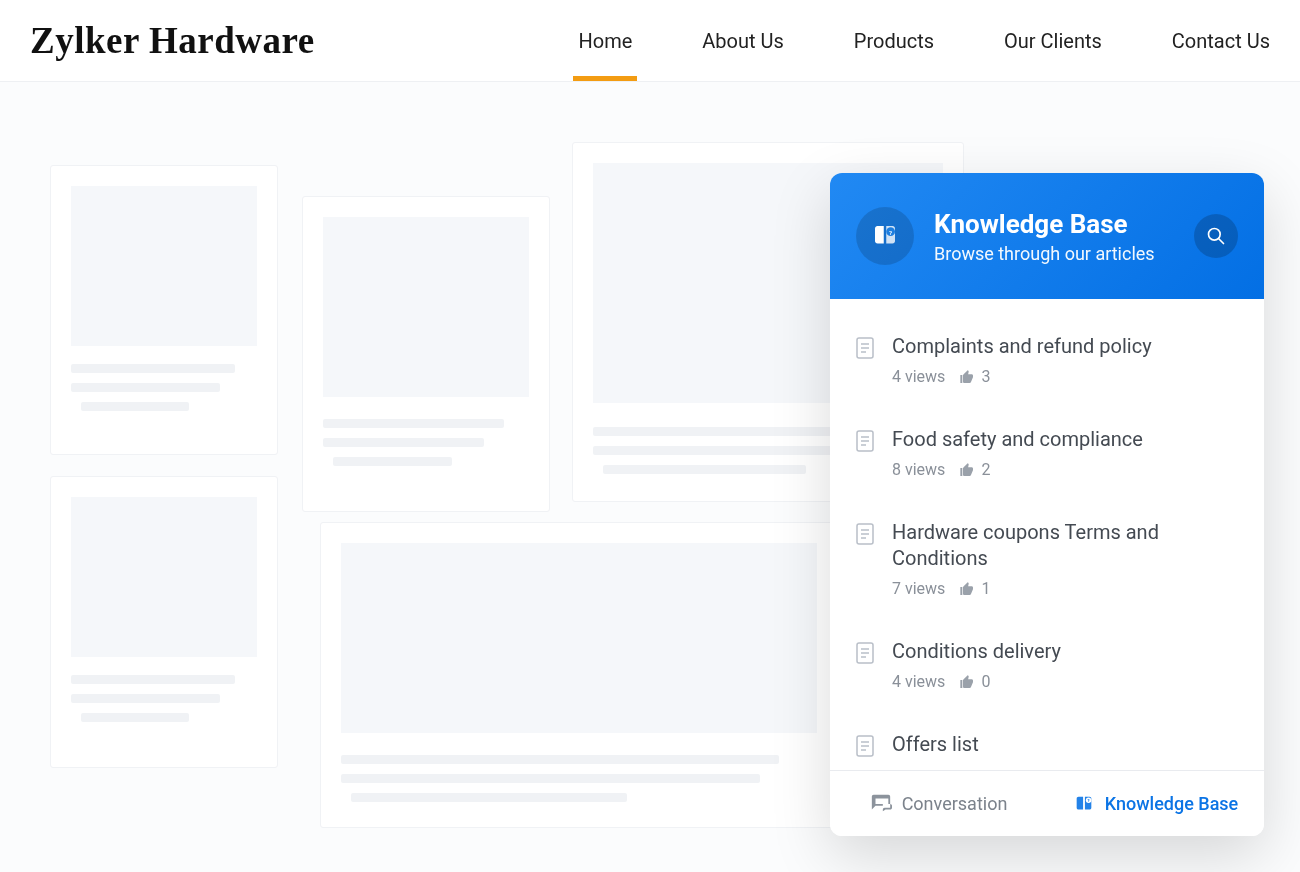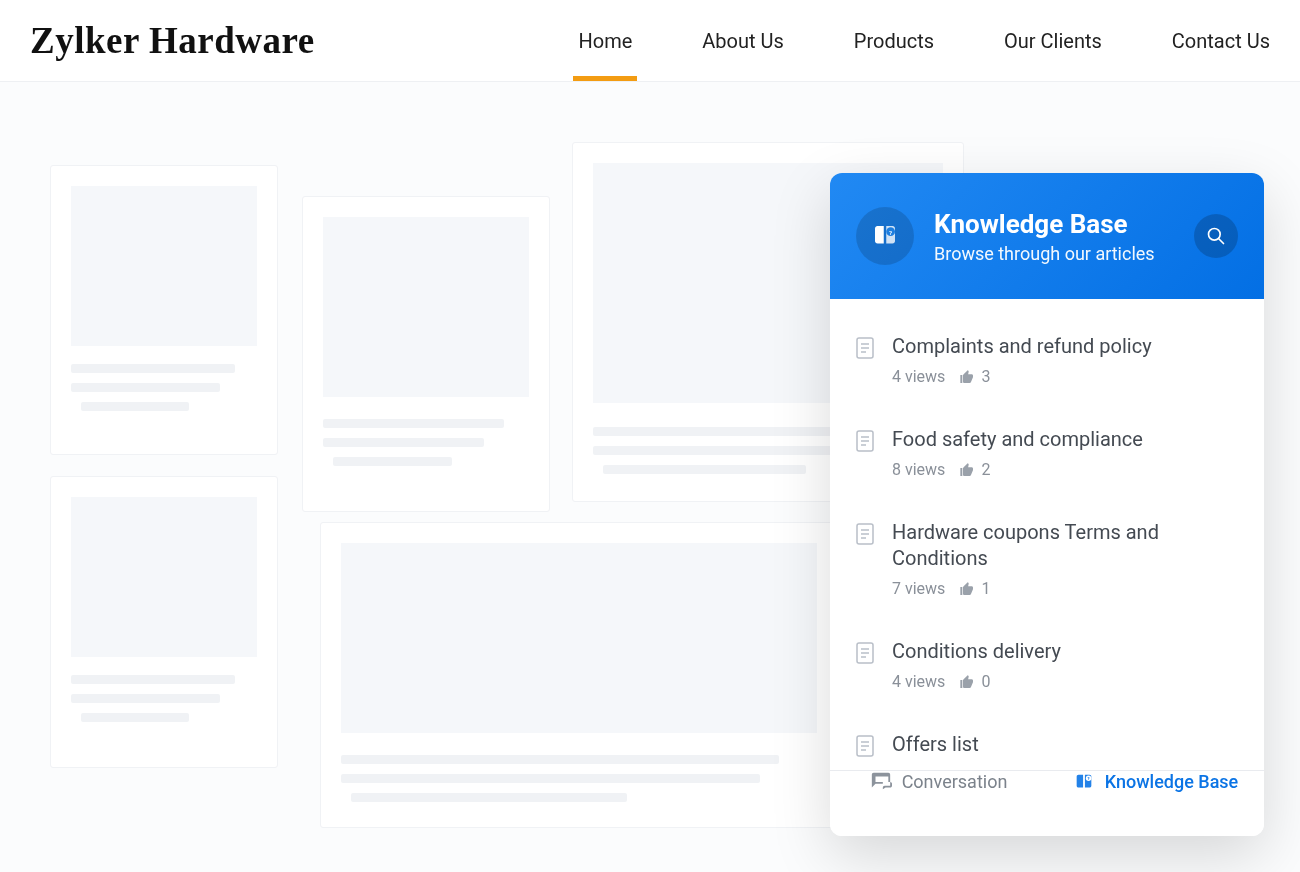--- a/index.html
+++ b/index.html
@@ -182,20 +182,21 @@
 
   .kb-footer {
     border-top: 1px solid #e9ebef;
     display: flex;
     height: 66px;
     background: #fff;
   }
   .kb-tab {
     flex: 1;
     display: flex;
+    align-items: center;
     justify-content: center;
     gap: 10px;
     font-size: 18px;
     cursor: pointer;
   }
   .kb-tab.inactive { color: #7b828b; }
   .kb-tab.active { color: #0b74e5; font-weight: 500; }
 </style>
 </head>
 <body>

